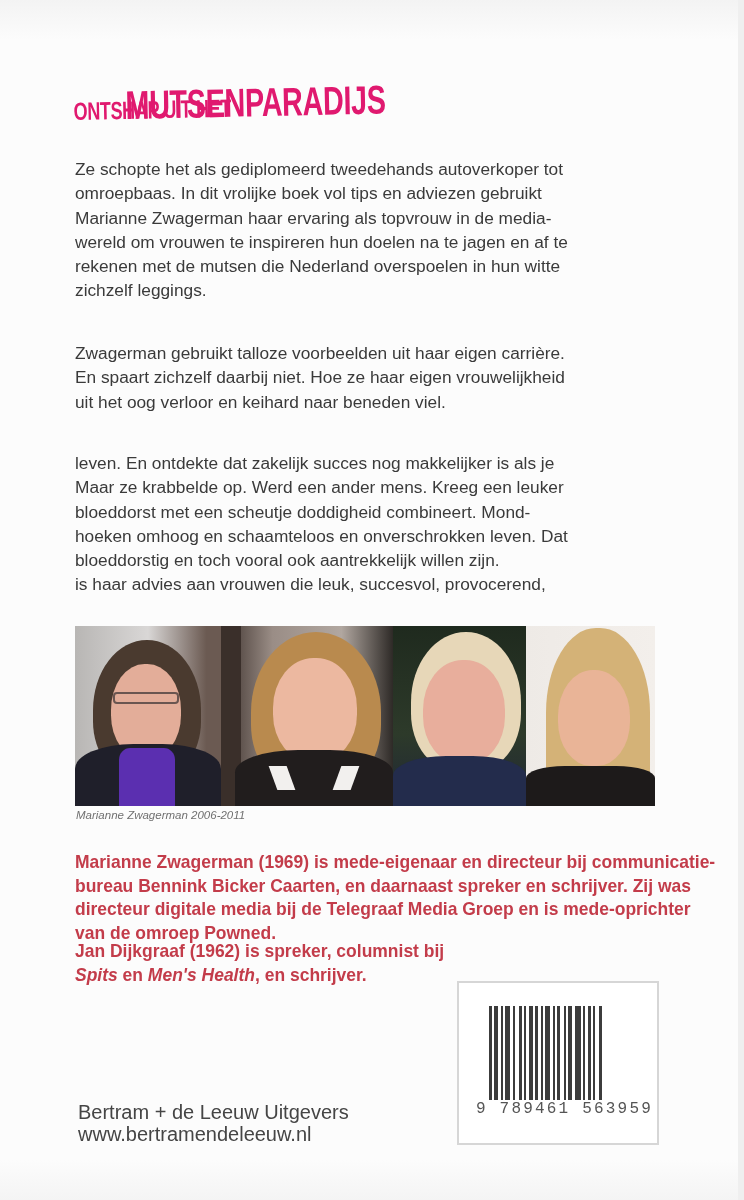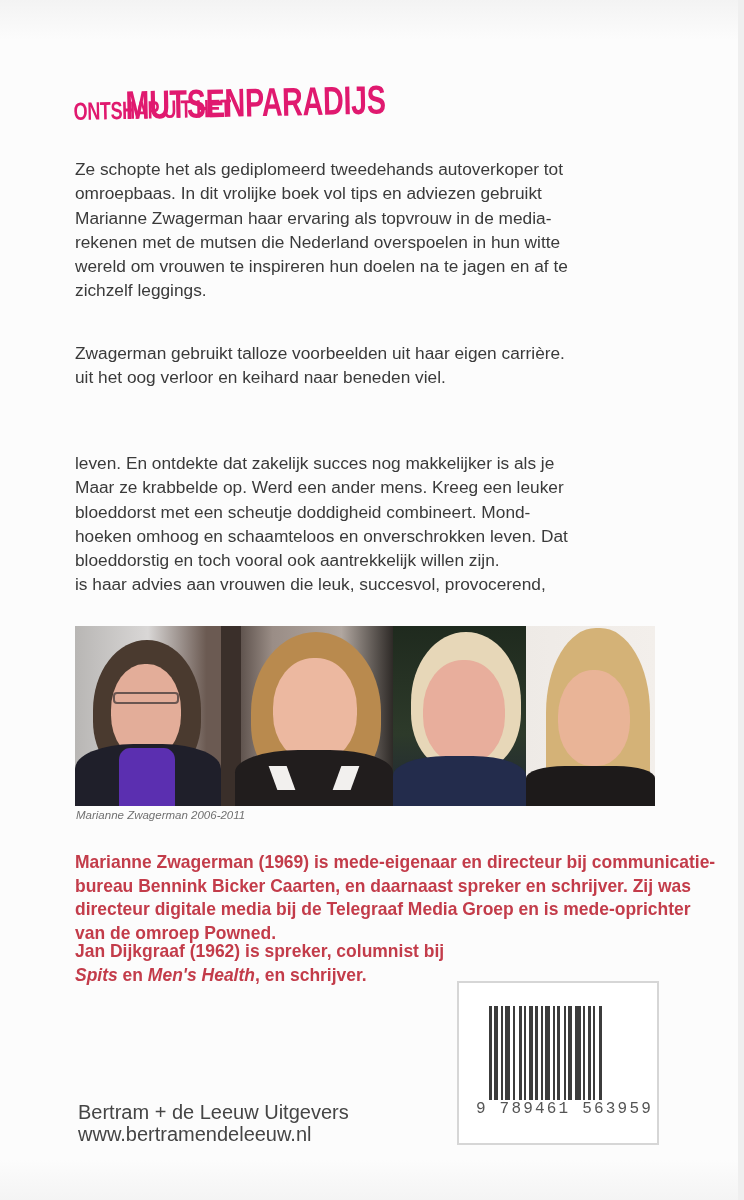--- a/index.html
+++ b/index.html
@@ -98,27 +98,28 @@
 
 <div class="title">
   <span class="small">ONTSHAP UIT HET</span>
   <span class="big">MUTSENPARADIJS</span>
 </div>
 
 <div class="para" id="p1">
   <span>Ze schopte het als gediplomeerd tweedehands autoverkoper tot</span>
   <span>omroepbaas. In dit vrolijke boek vol tips en adviezen gebruikt</span>
   <span>Marianne Zwagerman haar ervaring als topvrouw in de media-</span>
+  <span>wereld om vrouwen te inspireren hun doelen na te jagen en af te</span>
   <span>rekenen met de mutsen die Nederland overspoelen in hun witte</span>
-  <span>wereld om vrouwen te inspireren hun doelen na te jagen en af te</span>
   <span>zichzelf leggings.</span>
 </div>
 
 <div class="para" id="p2">
   <span>Zwagerman gebruikt talloze voorbeelden uit haar eigen carrière.</span>
+  <span>En spaart zichzelf daarbij niet. Hoe ze haar eigen vrouwelijkheid</span>
   <span>uit het oog verloor en keihard naar beneden viel.</span>
 </div>
 
 <div class="para" id="p3">
   <span>leven. En ontdekte dat zakelijk succes nog makkelijker is als je</span>
   <span>Maar ze krabbelde op. Werd een ander mens. Kreeg een leuker</span>
   <span>bloeddorst met een scheutje doddigheid combineert. Mond-</span>
   <span>hoeken omhoog en schaamteloos en onverschrokken leven. Dat</span>
   <span>bloeddorstig en toch vooral ook aantrekkelijk willen zijn.</span>
   <span>is haar advies aan vrouwen die leuk, succesvol, provocerend,</span>

